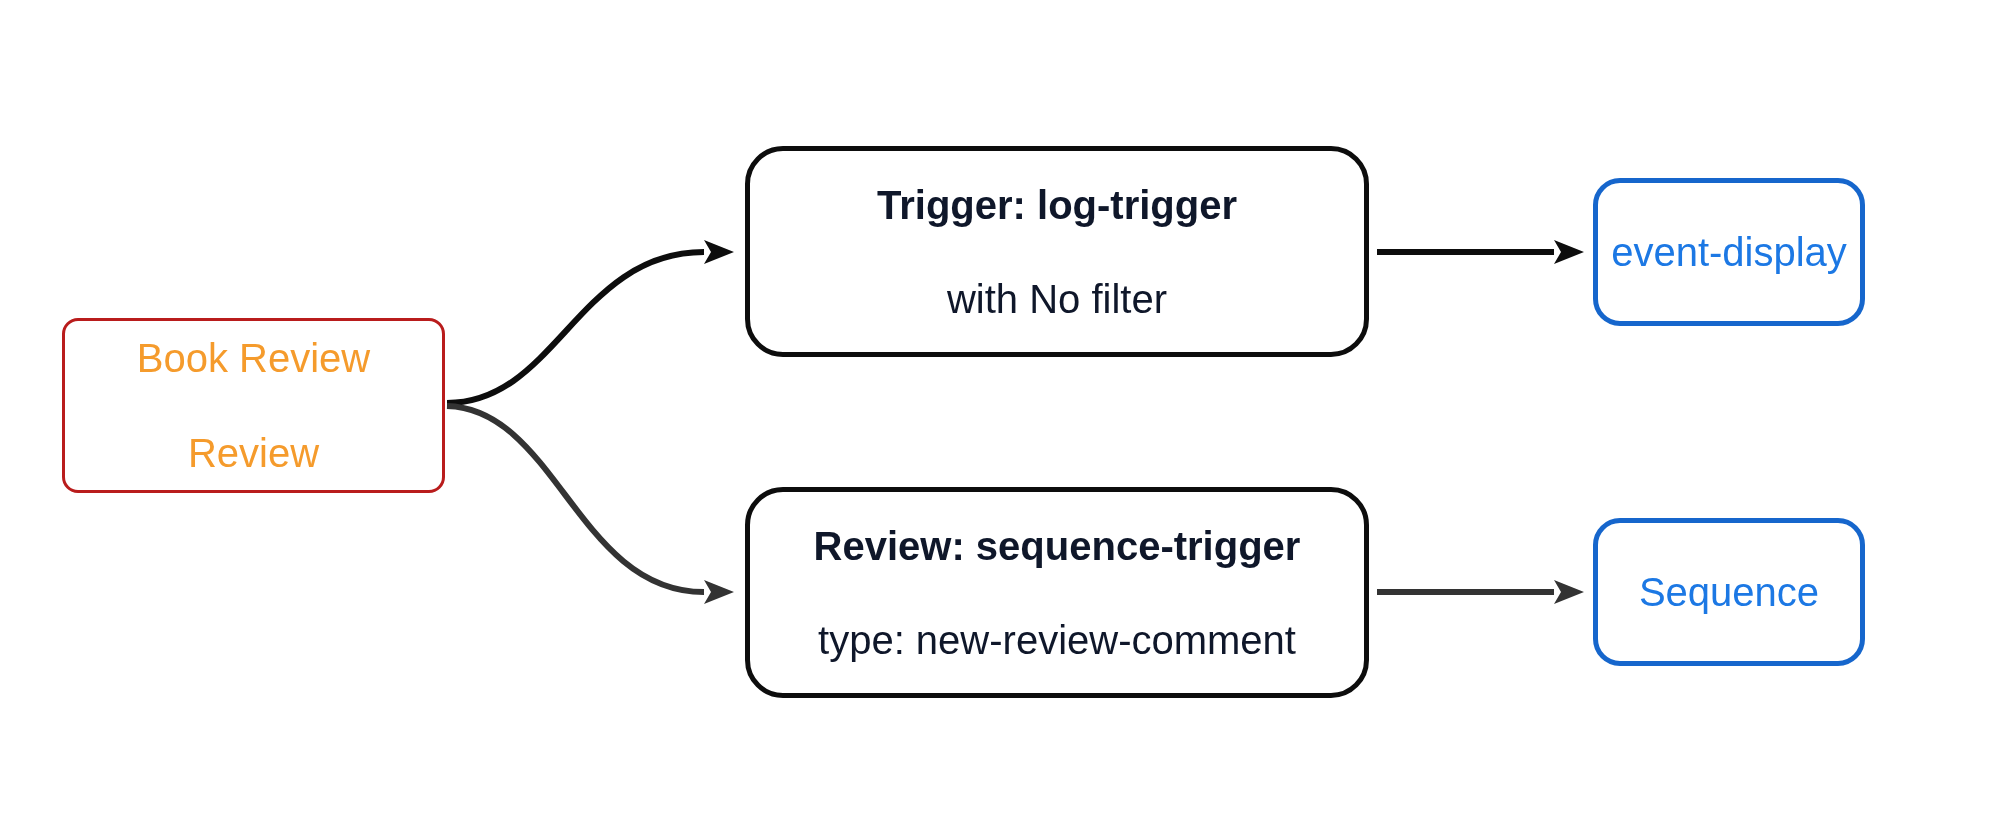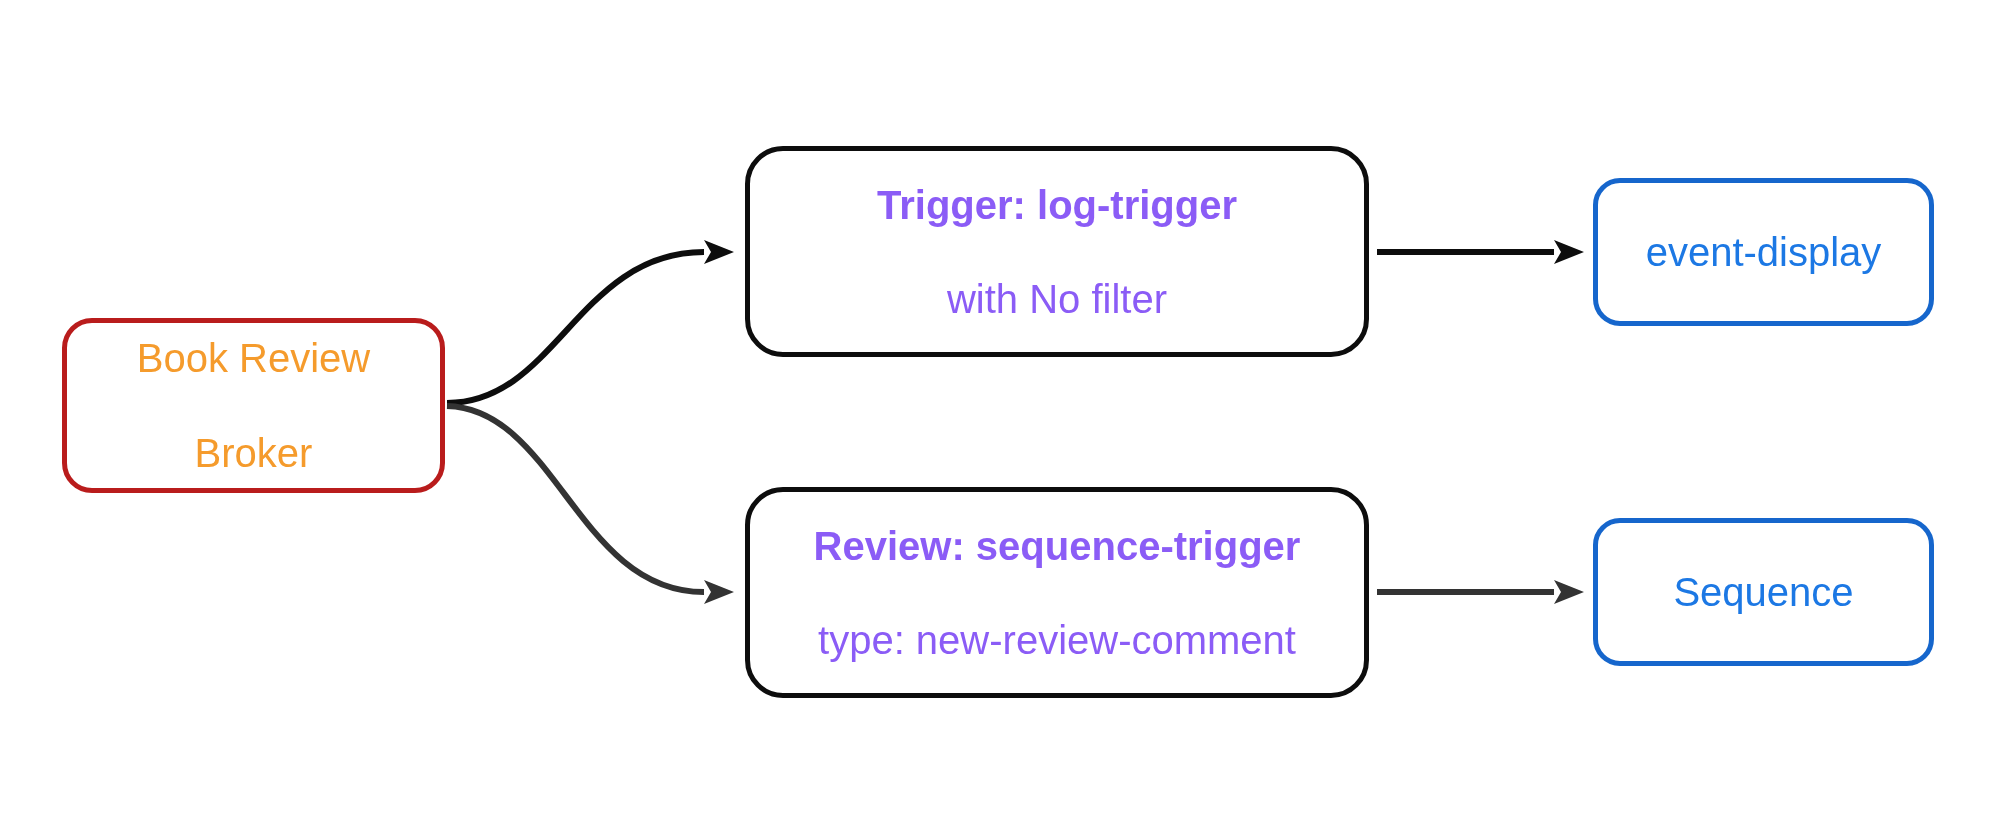--- a/index.html
+++ b/index.html
@@ -29,45 +29,45 @@
     justify-content: center;
     text-align: center;
     background: #ffffff;
     box-sizing: border-box;
     white-space: nowrap;
   }
   
   .node.broker {
     left: 62px; top: 318px;
     width: 383px; height: 175px;
-    border: 5px solid #b91c1c;
-    border-radius: 30px;
+    border: 3px solid #b91c1c;
+    border-radius: 16px;
     color: #F59B2C;
     font-size: 40px;
     line-height: 56px;
     gap: 39px;
   }
   
   .node.trigger {
     left: 745px;
     width: 624px; height: 211px;
     border: 5.5px solid #0D0D0D;
     border-radius: 38px;
-    color: #8b5cf6;
+    color: #0f172a;
     font-size: 40px;
     line-height: 58px;
   }
   .node.trigger.t1 { top: 146px; }
   .node.trigger.t2 { top: 487px; }
   .node .title { font-weight: 700; }
   .node .subtitle { font-weight: 400; margin-top: 36px; }
   
   .node.subscriber {
     left: 1593px;
-    width: 341px; height: 148px;
+    width: 272px; height: 148px;
     border: 5px solid #1666CC;
     border-radius: 27px;
     color: #1C78E4;
     font-size: 40px;
     line-height: 50px;
   }
   .node.subscriber.s1 { top: 178px; }
   .node.subscriber.s2 { top: 518px; }
   .edge {
     fill: none;
@@ -95,21 +95,21 @@
 
     <path class="edge gray" d="M 447 406 C 556 409 578 592 704 592" marker-end="url(#arrowGray)"></path>
 
     <path class="edge black" d="M 1377 252 L 1554 252" marker-end="url(#arrowBlack)"></path>
 
     <path class="edge gray" d="M 1377 592 L 1554 592" marker-end="url(#arrowGray)"></path>
   </svg>
 
   <div class="node broker">
     <div>Book Review</div>
-    <div>Broker</div>
+    <div>Review</div>
   </div>
 
   <div class="node trigger t1">
     <div class="title">Trigger: log-trigger</div>
     <div class="subtitle">with No filter</div>
   </div>
 
   <div class="node trigger t2">
     <div class="title">Review: sequence-trigger</div>
     <div class="subtitle">type: new-review-comment</div>

